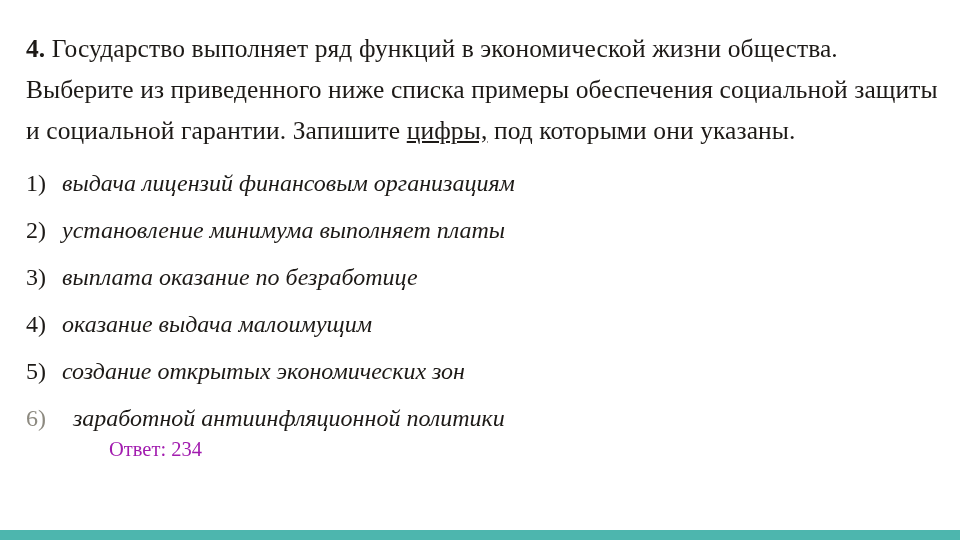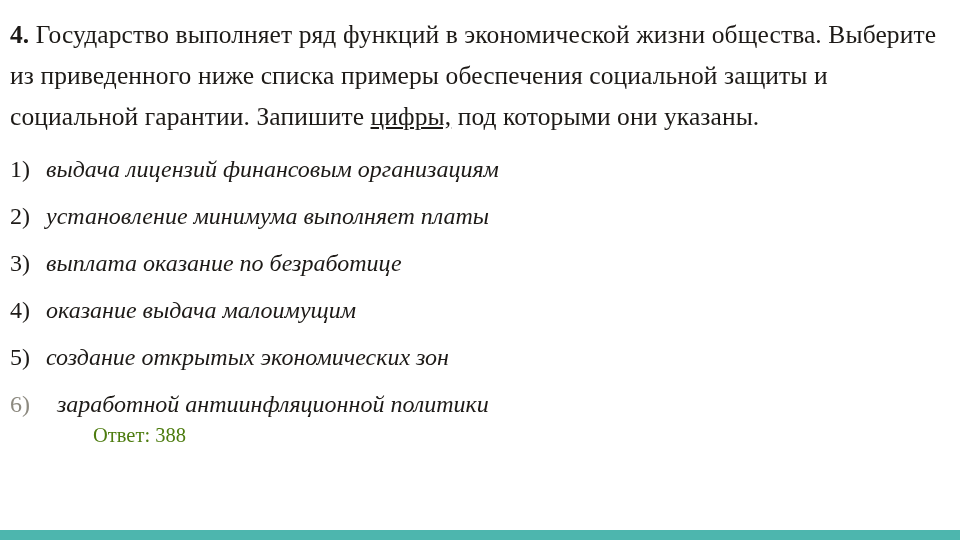--- a/index.html
+++ b/index.html
@@ -18,22 +18,23 @@
 
   .slide {
     position: absolute;
     inset: 0;
     display: flex;
     flex-direction: column;
   }
 
   .content {
     flex: 1 1 auto;
-    padding: 14px 10px 0 10px;
+    padding: 28px 10px 0 10px;
     box-sizing: border-box;
+    margin-left: 16px;
   }
 
   
   .prompt {
     font-size: 25.5px;
     line-height: 41px;
     letter-spacing: 0.1px;
     color: #1d1a17;
     text-align: left;
     margin: 0 0 8px 0;
@@ -81,21 +82,21 @@
   }
   .option.last {
     margin-bottom: 2px;
   }
 
   
   .answer-row {
     display: flex;
     font-size: 20.5px;
     line-height: 28px;
-    color: #4d7c0f;
+    color: #a21caf;
     padding-left: 83px;
   }
   .answer-row .ans-label {
     white-space: pre;
   }
 
   
   .accent-bar {
     position: absolute;
     left: 0;
@@ -143,20 +144,20 @@
 
       <li class="option muted last">
         <span class="marker">6)</span>
         <span class="otext">заработной антиинфляционной политики</span>
       </li>
 
     </ul>
 
     <div class="answer-row">
       <span class="ans-label">Ответ: </span>
-      <span>388</span>
+      <span>234</span>
     </div>
 
   </div>
 
   <div class="accent-bar" style="background: rgb(77, 182, 174);"></div>
 
 </div>
 
 </body></html>

